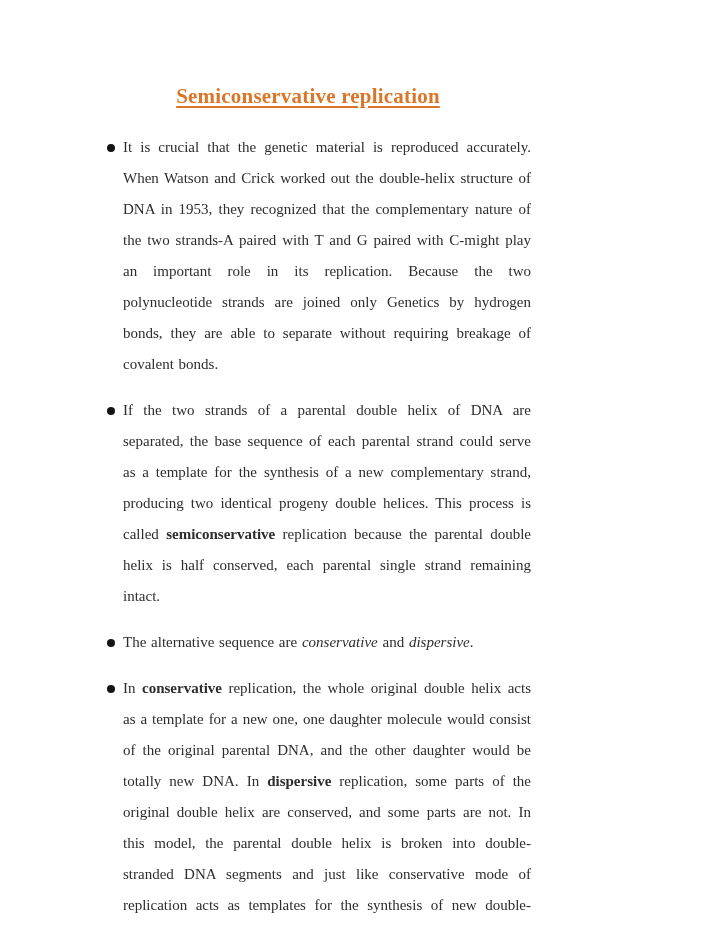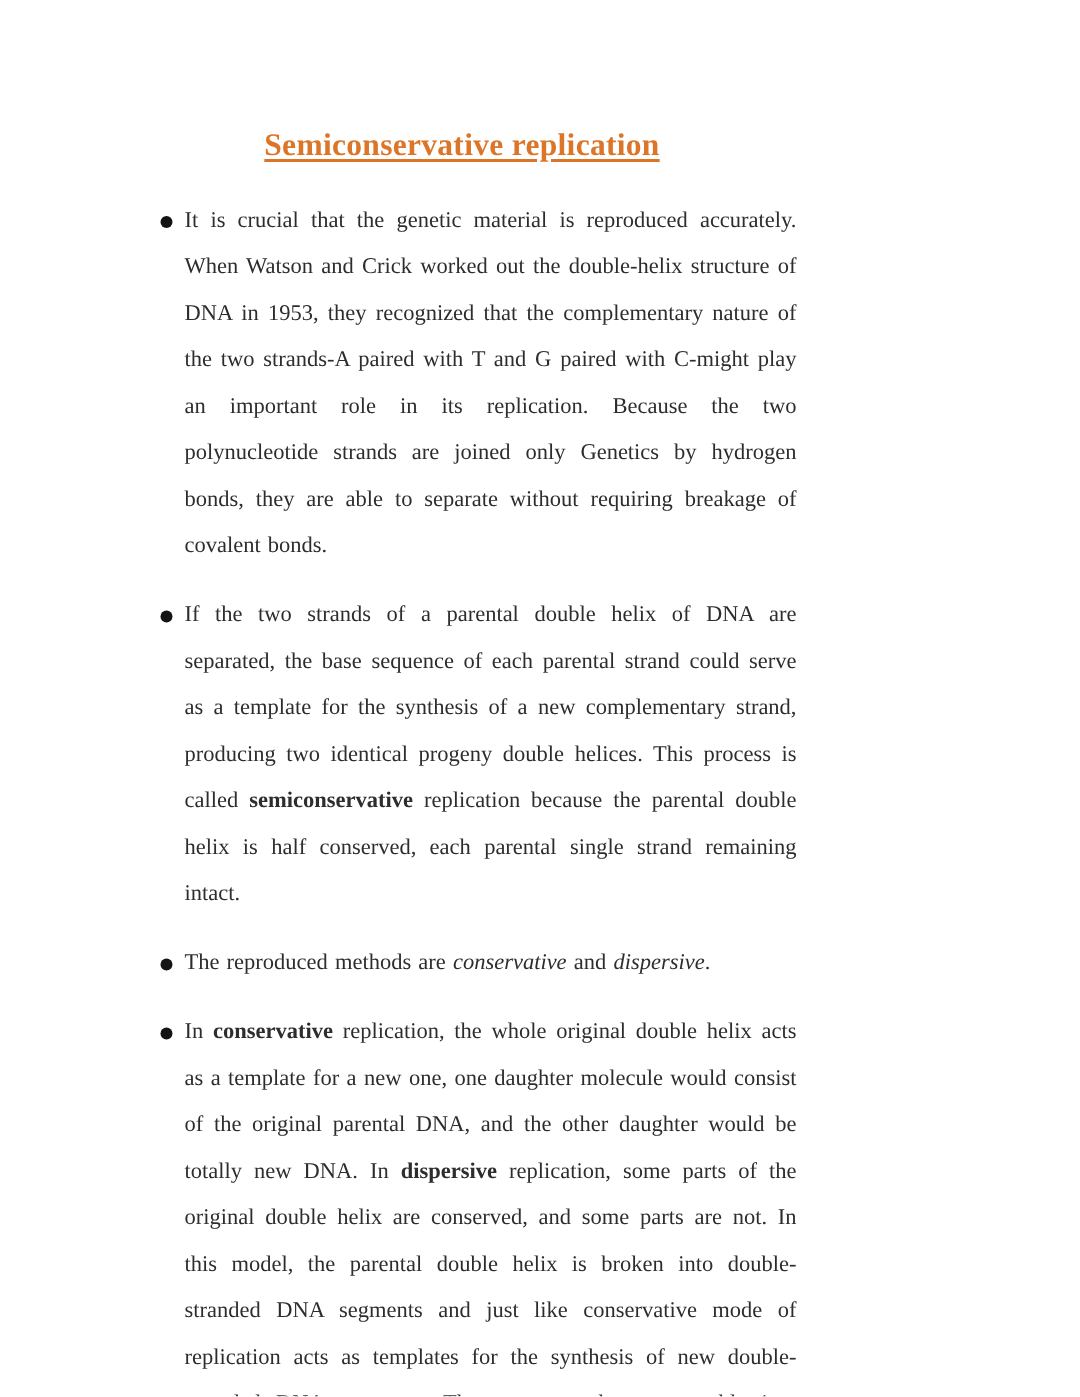--- a/index.html
+++ b/index.html
@@ -57,16 +57,16 @@
   .run-i { font-style: italic; }
 </style>
 </head>
 <body>
 
 <div class="page" style="background: rgb(255, 255, 255);">
   <h1 class="doc-title" style="color: rgb(221, 117, 40);">Semiconservative replication</h1>
   <ul class="bullets" id="bullet-list">
       <li style="color: rgb(45, 45, 45);"><span class="bullet-dot" style="background: rgb(20, 20, 20);"></span><span><span>It is crucial that the genetic material is reproduced accurately. When Watson and Crick worked out the double-helix structure of DNA in 1953, they recognized that the complementary nature of the two strands-A paired with T and G paired with C-might play an important role in its replication. Because the two polynucleotide strands are joined only Genetics by hydrogen bonds, they are able to separate without requiring breakage of covalent bonds.</span></span></li>
       <li style="color: rgb(45, 45, 45);"><span class="bullet-dot" style="background: rgb(20, 20, 20);"></span><span><span>If the two strands of a parental double helix of DNA are separated, the base sequence of each parental strand could serve as a template for the synthesis of a new complementary strand, producing two identical progeny double helices. This process is called </span><span class="run-b">semiconservative</span><span> replication because the parental double helix is half conserved, each parental single strand remaining intact.</span></span></li>
-      <li style="color: rgb(45, 45, 45);"><span class="bullet-dot" style="background: rgb(20, 20, 20);"></span><span><span>The reproduced methods are </span><span class="run-i">conservative</span><span> and </span><span class="run-i">dispersive</span><span>.</span></span></li>
+      <li style="color: rgb(45, 45, 45);"><span class="bullet-dot" style="background: rgb(20, 20, 20);"></span><span><span>The alternative sequence are </span><span class="run-i">conservative</span><span> and </span><span class="run-i">dispersive</span><span>.</span></span></li>
       <li style="color: rgb(45, 45, 45);"><span class="bullet-dot" style="background: rgb(20, 20, 20);"></span><span><span>In </span><span class="run-b">conservative</span><span> replication, the whole original double helix acts as a template for a new one, one daughter molecule would consist of the original parental DNA, and the other daughter would be totally new DNA. In </span><span class="run-b">dispersive</span><span> replication, some parts of the original double helix are conserved, and some parts are not. In this model, the parental double helix is broken into double-stranded DNA segments and just like conservative mode of replication acts as templates for the synthesis of new double-stranded DNA segments. The segments then reassemble into complete</span></span></li>
     </ul>
 </div>
 
 </body></html>

